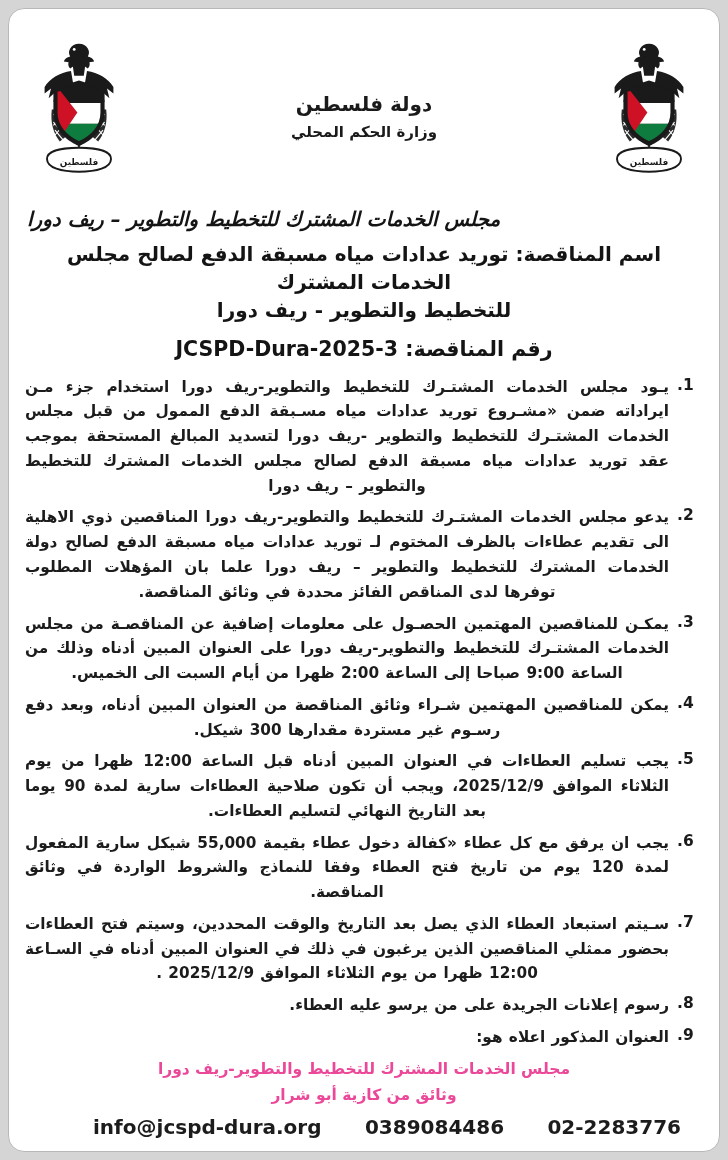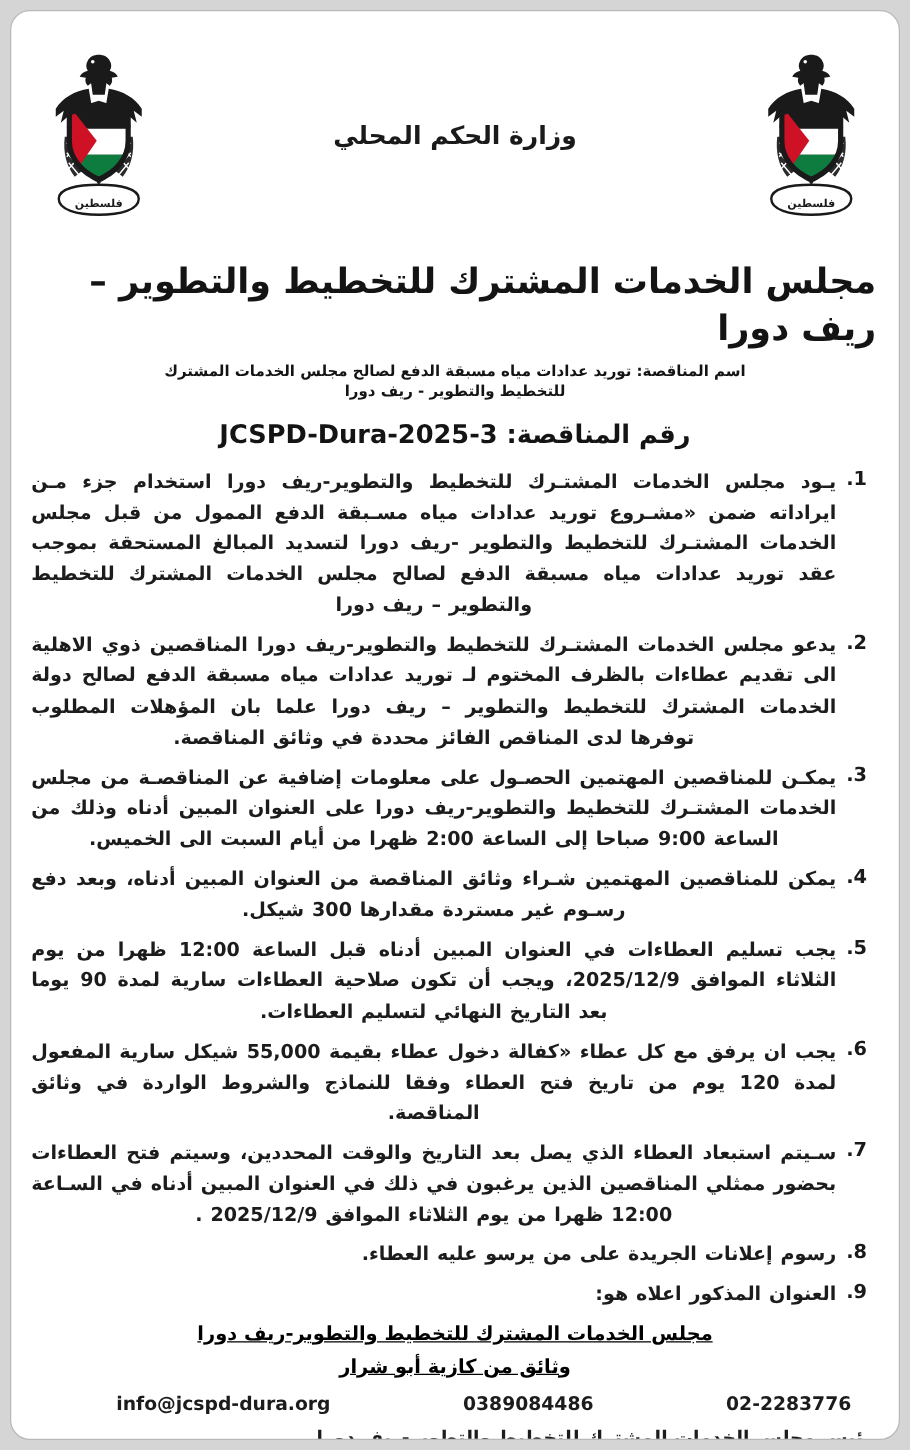--- a/index.html
+++ b/index.html
@@ -56,33 +56,34 @@
     text-align: center;
     padding-top: 72px;
   }
   .h-line {
     font-weight: bold;
     color: #1a1a1a;
     line-height: 1.34;
     letter-spacing: 0px;
   }
   .h-state   { font-size: 20px; }
-  .h-ministry{ font-size: 20px; margin-top: 4px; }
+  .h-ministry{ font-size: 15px; margin-top: 4px; }
 
   .h-council {
-    font-size: 28px;
+    font-size: 20px;
     font-weight: bold;
     color: #141414;
-    text-align: right;
+    text-align: left;
     margin: 9px 4px 0 4px;
     line-height: 1.35;
+    font-style: italic;
   }
 
   .tender-name {
-    font-size: 12px;
+    font-size: 20px;
     font-weight: bold;
     color: #141414;
     text-align: center;
     margin: 7px 2px 0 2px;
     line-height: 1.4;
   }
 
   .tender-no {
     font-size: 20.5px;
     font-weight: bold;
@@ -127,38 +128,37 @@
     line-height: 1.62;
     text-align: justify;
     text-align-last: center;
     word-spacing: 1px;
   }
   .clause-body.lastleft { text-align-last: right; }
 
   .sub-line {
     font-size: 15.5px;
     font-weight: bold;
-    color: #000000;
+    color: #ec4899;
     line-height: 1.6;
     text-align: center;
     margin: 1px 0 0 0;
-    text-decoration: underline;
   }
 
   
   .contact-row {
     display: flex;
     flex-direction: row;
     justify-content: space-between;
     align-items: center;
     margin: 8px 24px 0 70px;
     direction: ltr;
   }
   .contact-cell {
-    font-size: 15px;
+    font-size: 20px;
     font-weight: bold;
     color: #1c1c1c;
     direction: ltr;
     unicode-bidi: embed;
     white-space: nowrap;
   }
 
   
   .signature {
     margin: 6px 6px 0 6px;
@@ -264,20 +264,21 @@
             <path d="M60 56 L88 65 L88 92 C88 109 76 122 60 129 C44 122 32 109 32 92 L32 65 Z" fill="none" stroke="#1a1a1a" stroke-width="2.4"></path>
           </g>
           <g>
             <path d="M20 150 c0-10 18-14 40-14 c22 0 40 4 40 14 c0 11-18 16-40 16 c-22 0-40-5-40-16 z" fill="#ffffff" stroke="#1a1a1a" stroke-width="2.4"></path>
             <text x="60" y="158" font-family="'DejaVu Sans', sans-serif" font-size="11" font-weight="bold" fill="#1a1a1a" text-anchor="middle">فلسطين</text>
           </g>
         </svg>
       </div>
 
       <div class="header-text">
+        <div class="h-line h-state">دولة فلسطين</div>
         <div class="h-line h-ministry">وزارة الحكم المحلي</div>
       </div>
     </div>
 
     <div class="h-council">مجلس الخدمات المشترك للتخطيط والتطوير – ريف دورا</div>
 
     <div class="tender-name">
       <span>اسم المناقصة: توريد عدادات مياه مسبقة الدفع لصالح مجلس الخدمات المشترك</span>
       <div>للتخطيط والتطوير - ريف دورا</div>
     </div>

